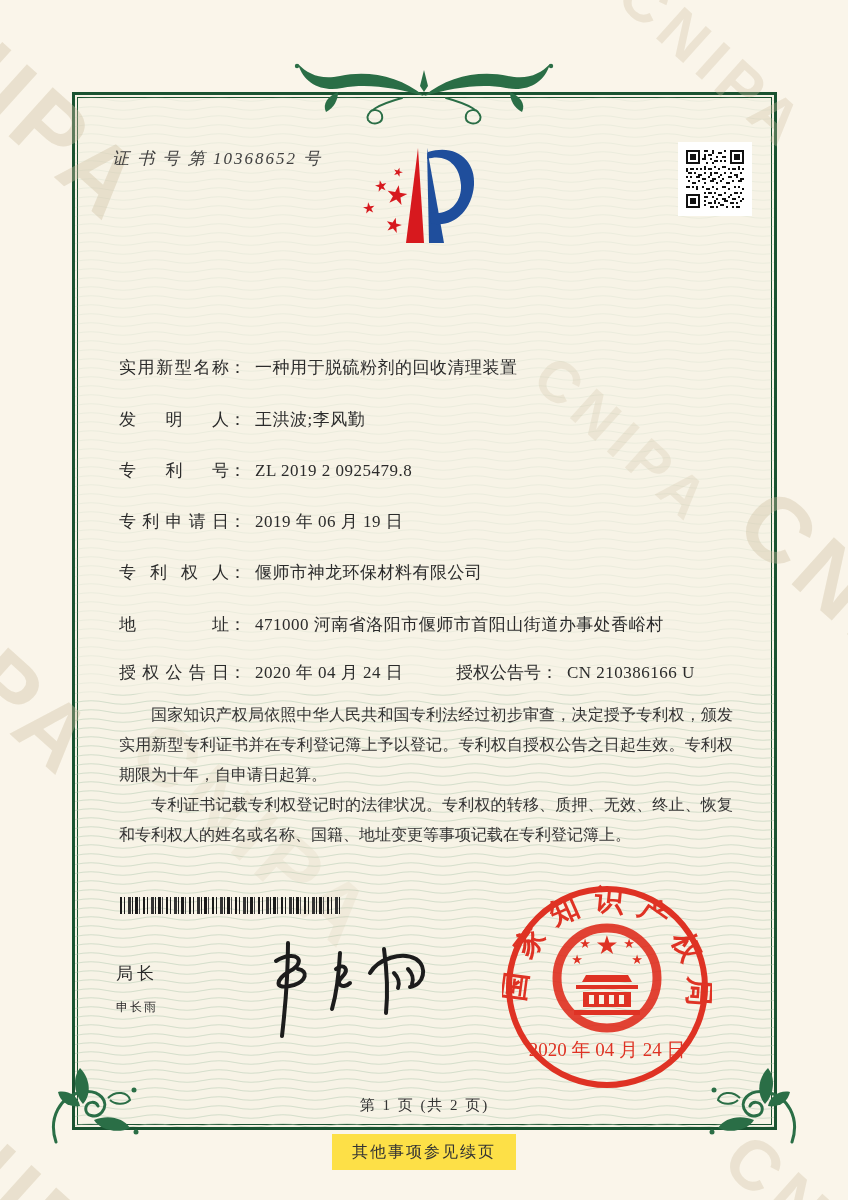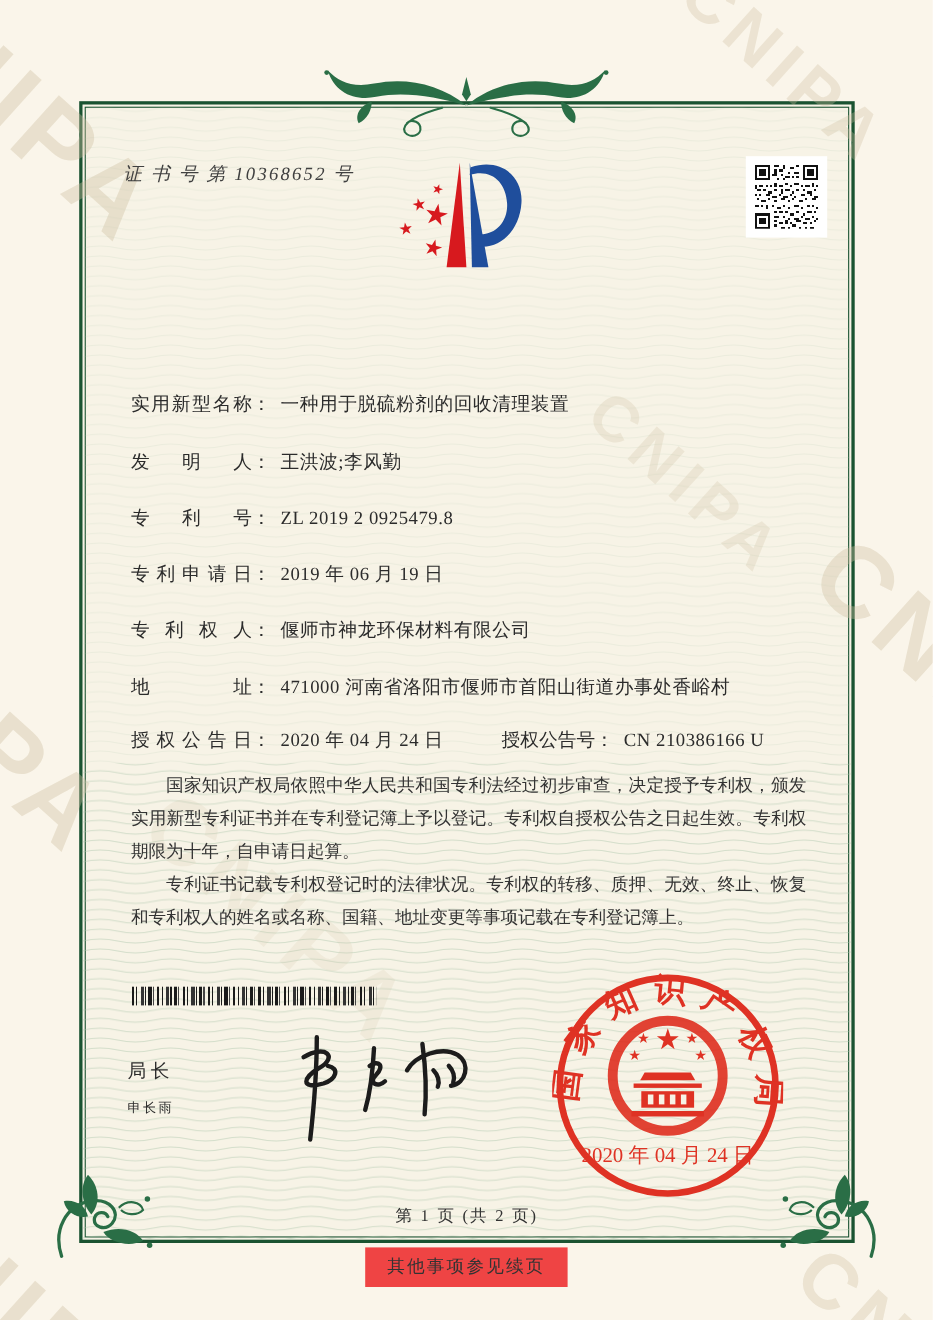--- a/index.html
+++ b/index.html
@@ -70,21 +70,21 @@
       #444 19px 20px, transparent 20px 23px);
   }
   .sig-title{position:absolute; z-index:3; left:116px; top:962px; font-size:17px; letter-spacing:4px; color:#2b2b2b;}
   .sig-name{position:absolute; z-index:3; left:116px; top:999px; font-size:12px; letter-spacing:2px; color:#2b2b2b;}
   .sig-hand{position:absolute; z-index:3; left:232px; top:938px; width:215px; height:102px;}
   .seal{position:absolute; z-index:5; left:502px; top:882px; width:210px; height:210px; opacity:.94;}
   
   .page-info{position:absolute; z-index:3; left:72px; top:1096px; width:705px; text-align:center; font-size:15px; letter-spacing:2px; color:#333;}
   .cont-note{
     position:absolute; z-index:3; left:332px; top:1134px; width:184px; height:36px;
-    background:#ef4444; text-align:center; line-height:36px; font-size:16px; letter-spacing:2px; color:#333;
+    background:#fde047; text-align:center; line-height:36px; font-size:16px; letter-spacing:2px; color:#333;
   }
 </style>
 </head>
 <body>
 
 <div id="page">
 
   <span class="wm wm1">CNIPA</span>
   <span class="wm wm2">CNIPA</span>
   <span class="wm wm3">CNIPA</span>

